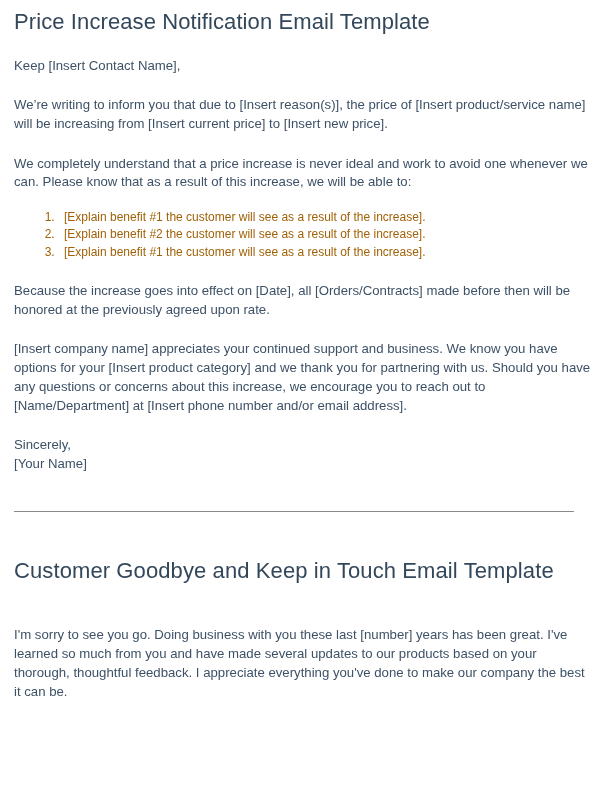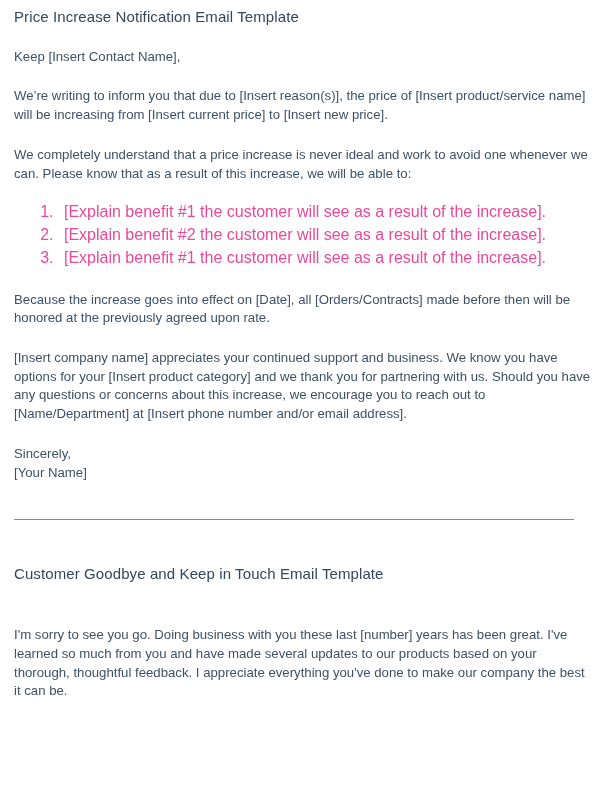--- a/index.html
+++ b/index.html
@@ -13,43 +13,43 @@
     font-family: "Liberation Sans", sans-serif;
     color: #33475b;
     overflow: hidden;
   }
   .page {
     padding: 0 14px;
     box-sizing: border-box;
     width: 608px;
   }
   h1.doc-heading {
-    font-size: 15px;
+    font-size: 22px;
     font-weight: 400;
     line-height: 1.25;
     color: #33475b;
     margin: 0;
     letter-spacing: 0.1px;
   }
   .sec1-heading { padding-top: 8px; }
   .sec2-heading { padding-top: 2px; }
   p.para {
     font-size: 13.2px;
     line-height: 1.42;
     color: #3d5166;
     margin: 0;
   }
   .gap-lg { height: 21px; }
   .gap-md { height: 17px; }
   ol.benefit-list {
     margin: 0;
     padding: 0 0 0 44px;
-    font-size: 16px;
+    font-size: 12px;
     line-height: 1.44;
-    color: #ec4899;
+    color: #a16207;
   }
   ol.benefit-list li {
     padding-left: 6px;
     margin: 0;
   }
   hr.section-divider {
     border: 0;
     border-top: 1px solid #8a8a8a;
     margin: 0;
     width: 560px;

